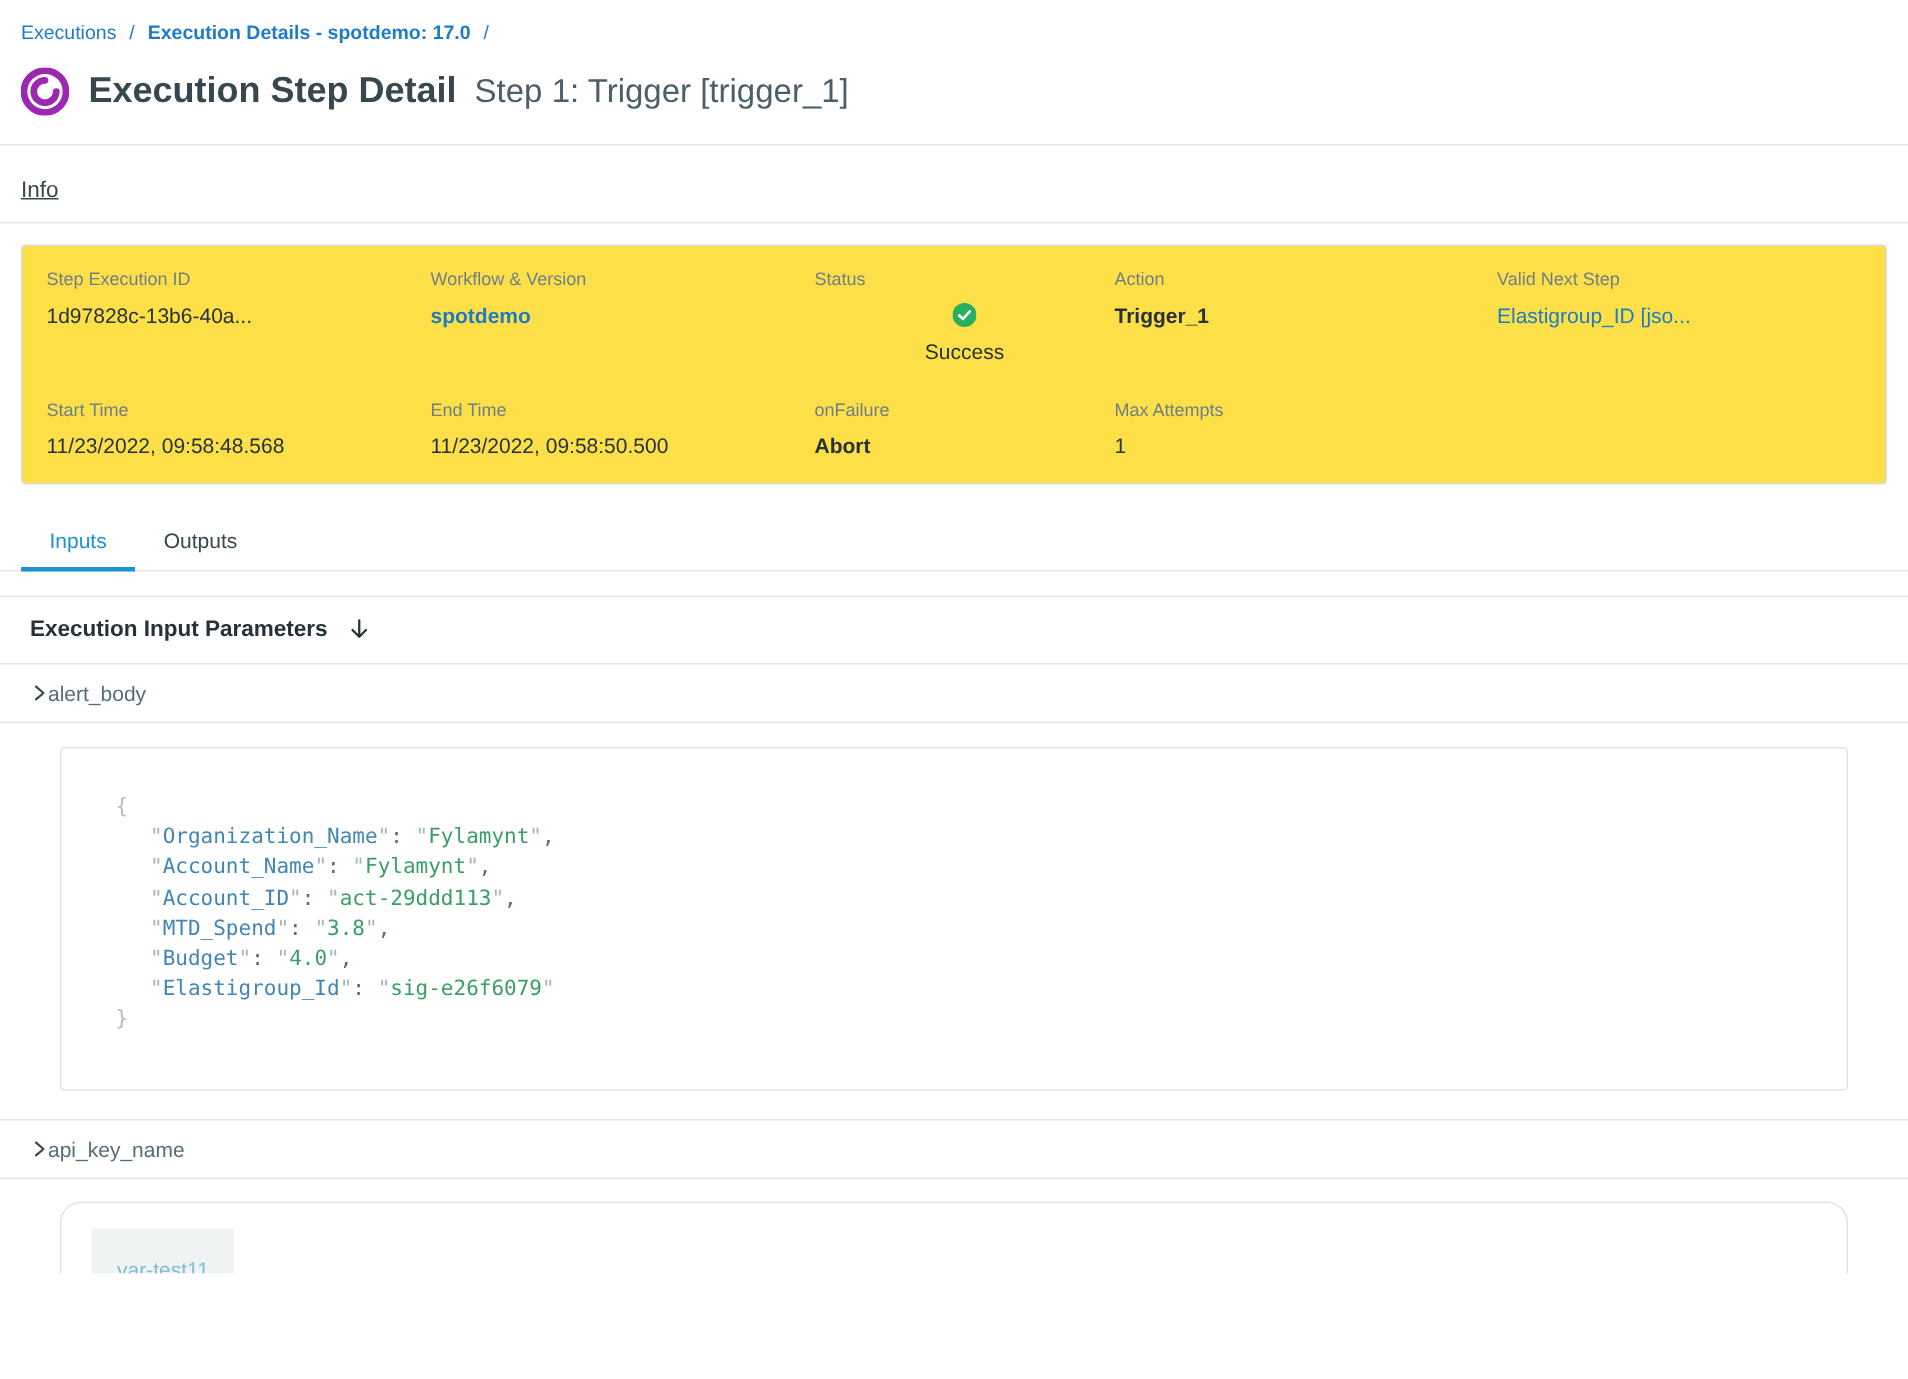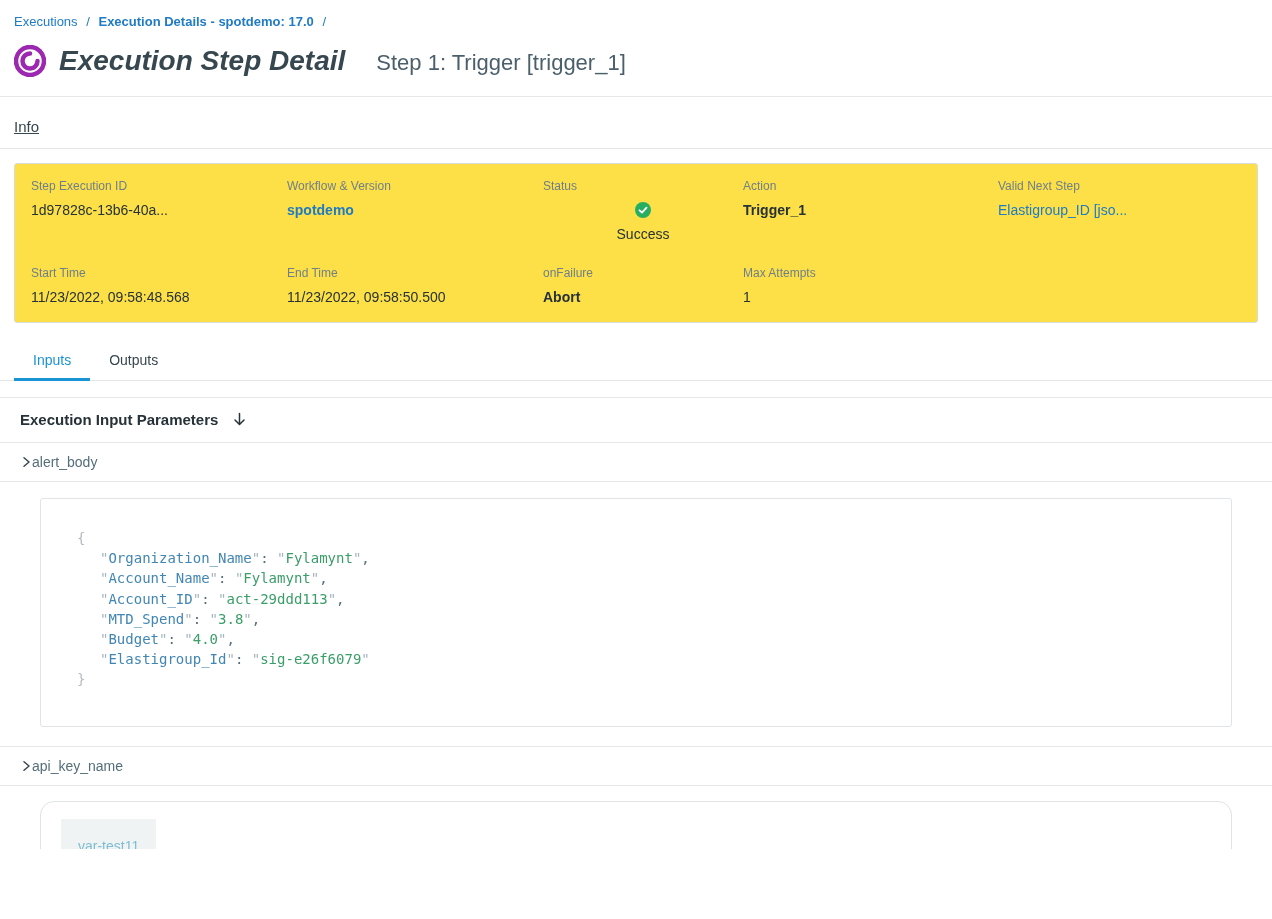--- a/index.html
+++ b/index.html
@@ -17,22 +17,22 @@
   
   .breadcrumb { padding:14px 14px 0 14px; font-size:13px; line-height:16px; }
   .bc-link { color:var(--link-blue,#1e7bc4); text-decoration:none; cursor:pointer; }
   .bc-strong { font-weight:600; }
   .bc-sep { color:var(--link-blue,#1e7bc4); margin:0 5px; }
 
   
   .page-header { display:flex; align-items:center; gap:13px; padding:15px 14px 19px 14px; }
   .logo { display:inline-flex; width:32px; height:32px; }
   .title-row { display:flex; align-items:baseline; gap:12px; font-weight:normal; }
-  .title-main { font-size:28px; font-weight:700; color:#37474f;font-style:italic; }
-  .title-sub { font-size:22px; font-weight:400; color:#4b5f6b;margin-left:19px; }
+  .title-main { font-size:24px; font-weight:700; color:#37474f; }
+  .title-sub { font-size:22px; font-weight:400; color:#4b5f6b; }
 
   
   .section-label { padding:21px 22px 13px 14px; font-size:15px; color:#37474f;text-decoration:underline; }
   .info-card { margin:14px 14px 18px 14px; border:1px solid #d8dcde; border-radius:3px; padding:15px 16px 17px 16px; background:#fde047; }
   .info-grid { display:grid; grid-template-columns:256px 256px 200px 255px 1fr; row-gap:24px; }
   .info-label { font-size:12px; color:#6e7f8a; margin-bottom:9px; }
   .info-value { font-size:14px; color:#263238; }
   .info-value.link { color:var(--link-blue,#1e7bc4); cursor:pointer; }
   .info-value.semibold { font-weight:700; }
   .status-value { display:flex; align-items:center; gap:8px;flex-direction:column; }

